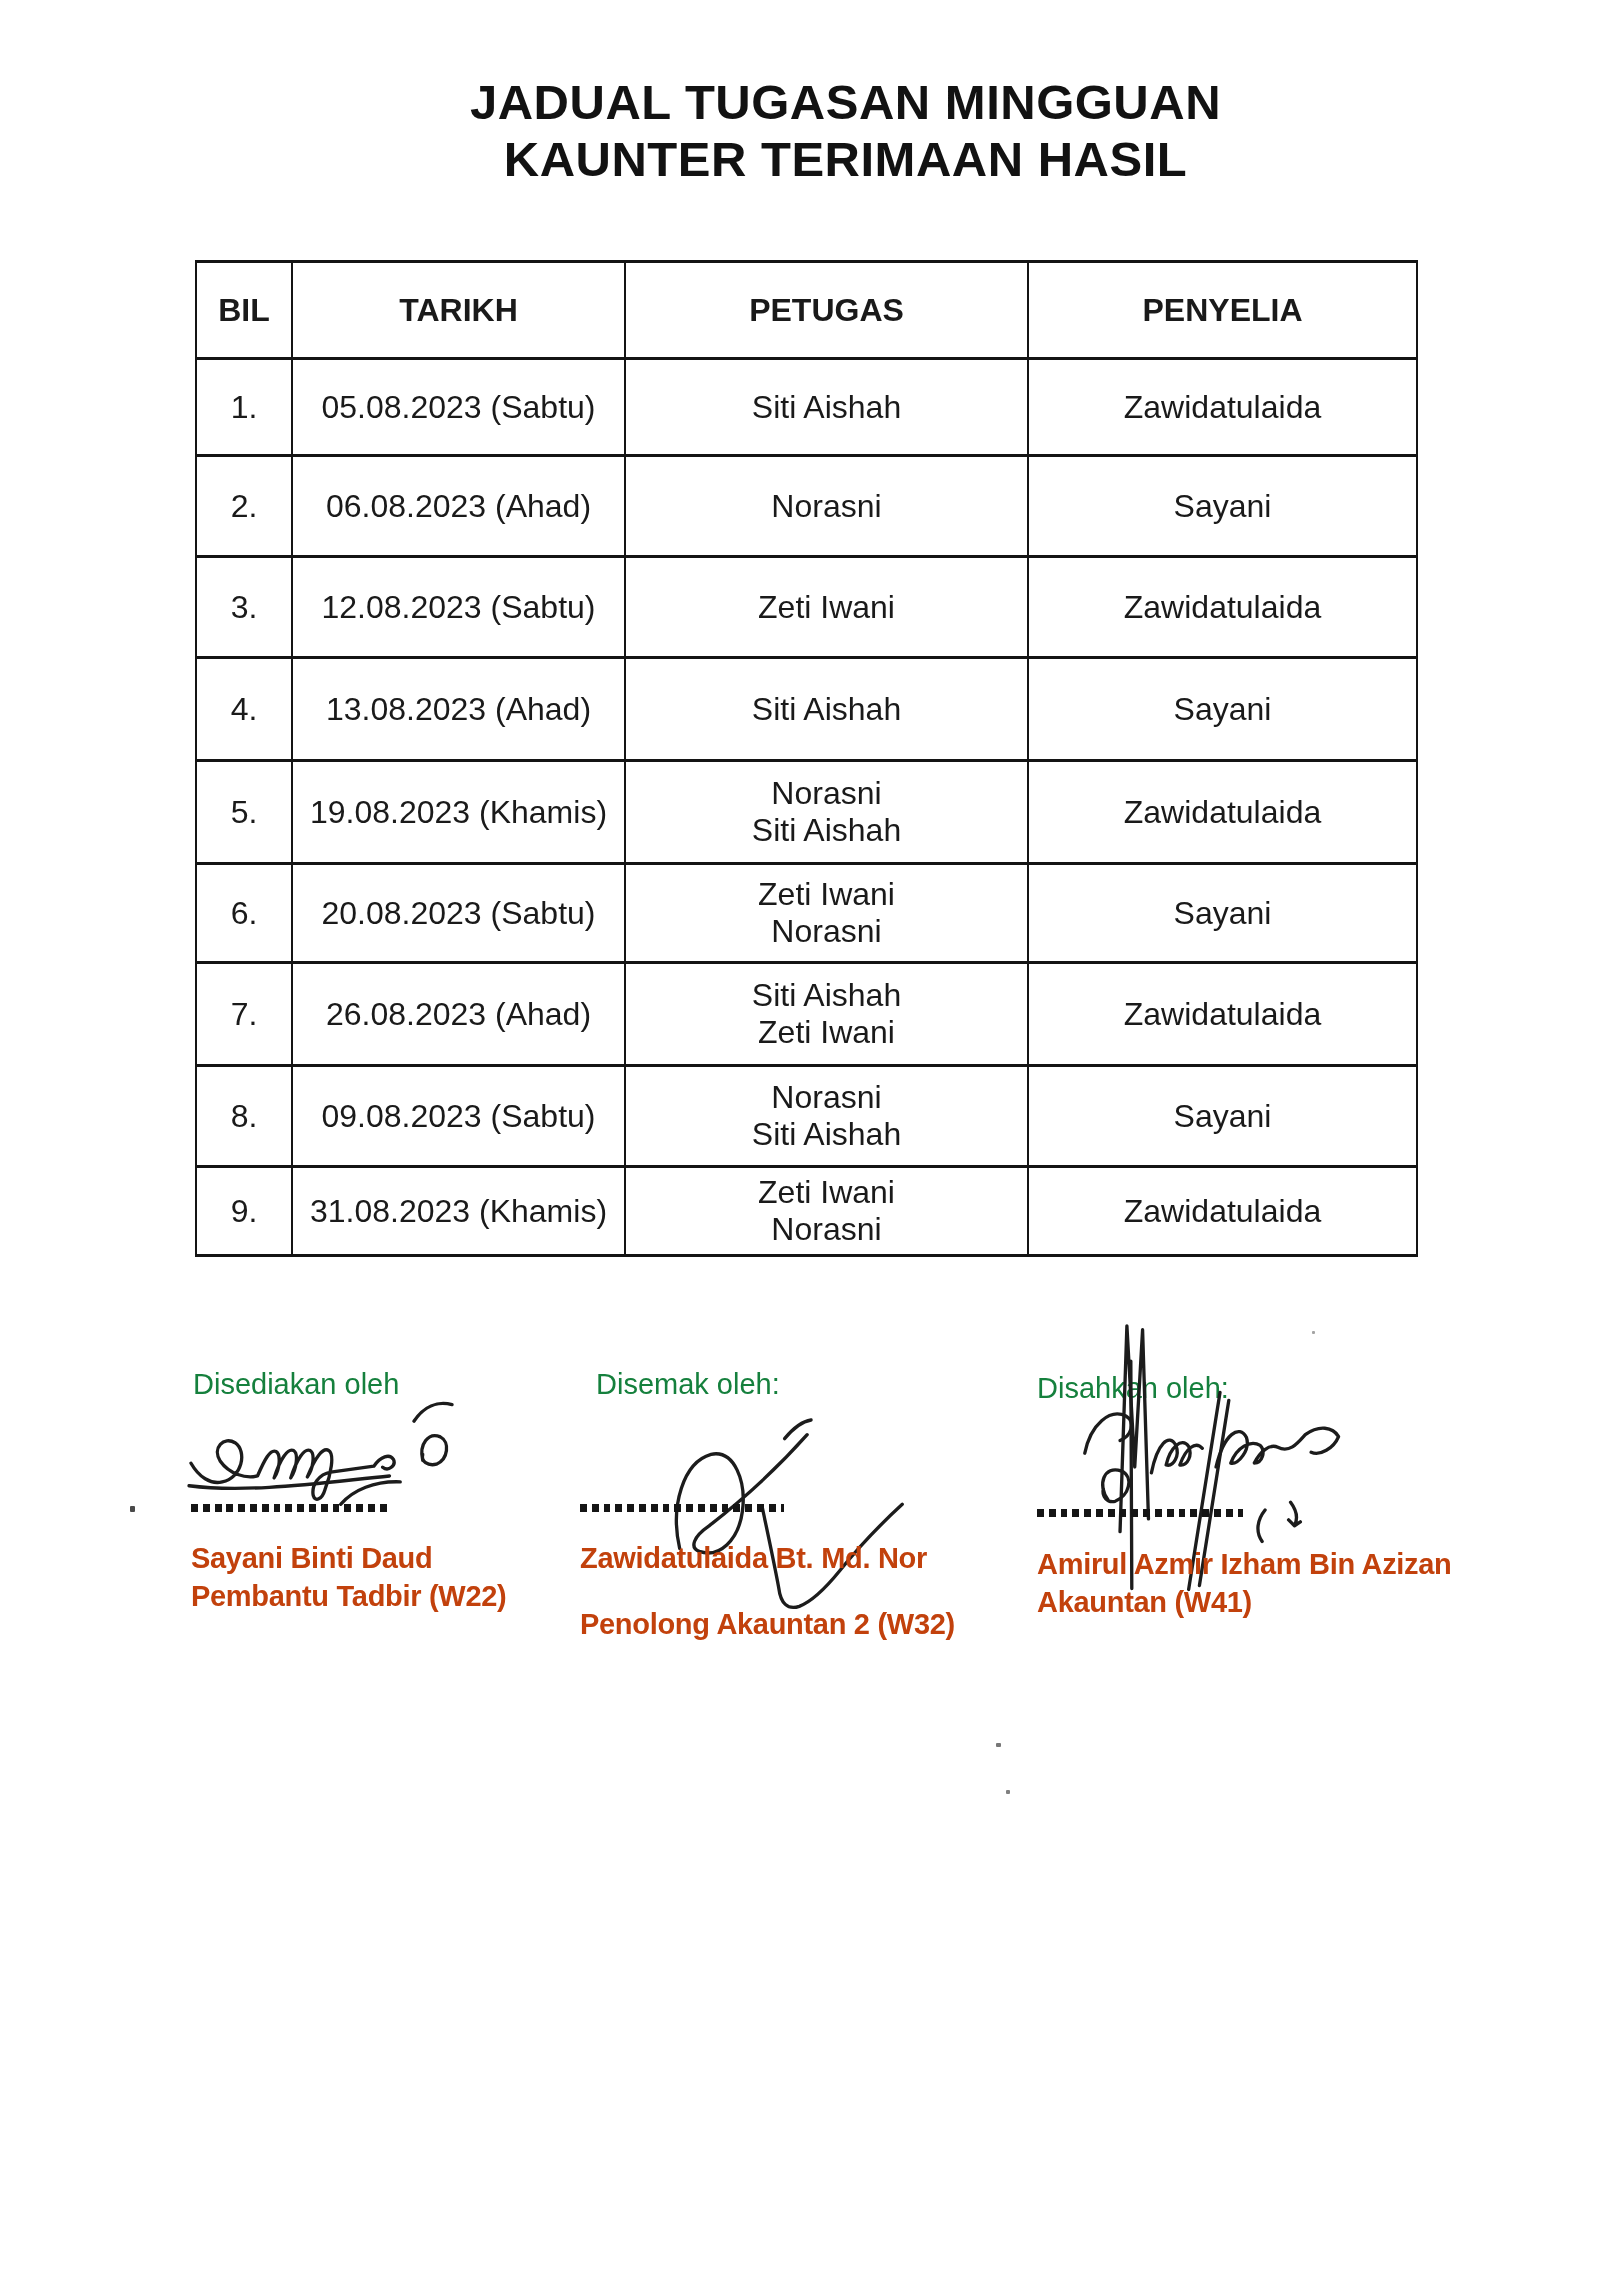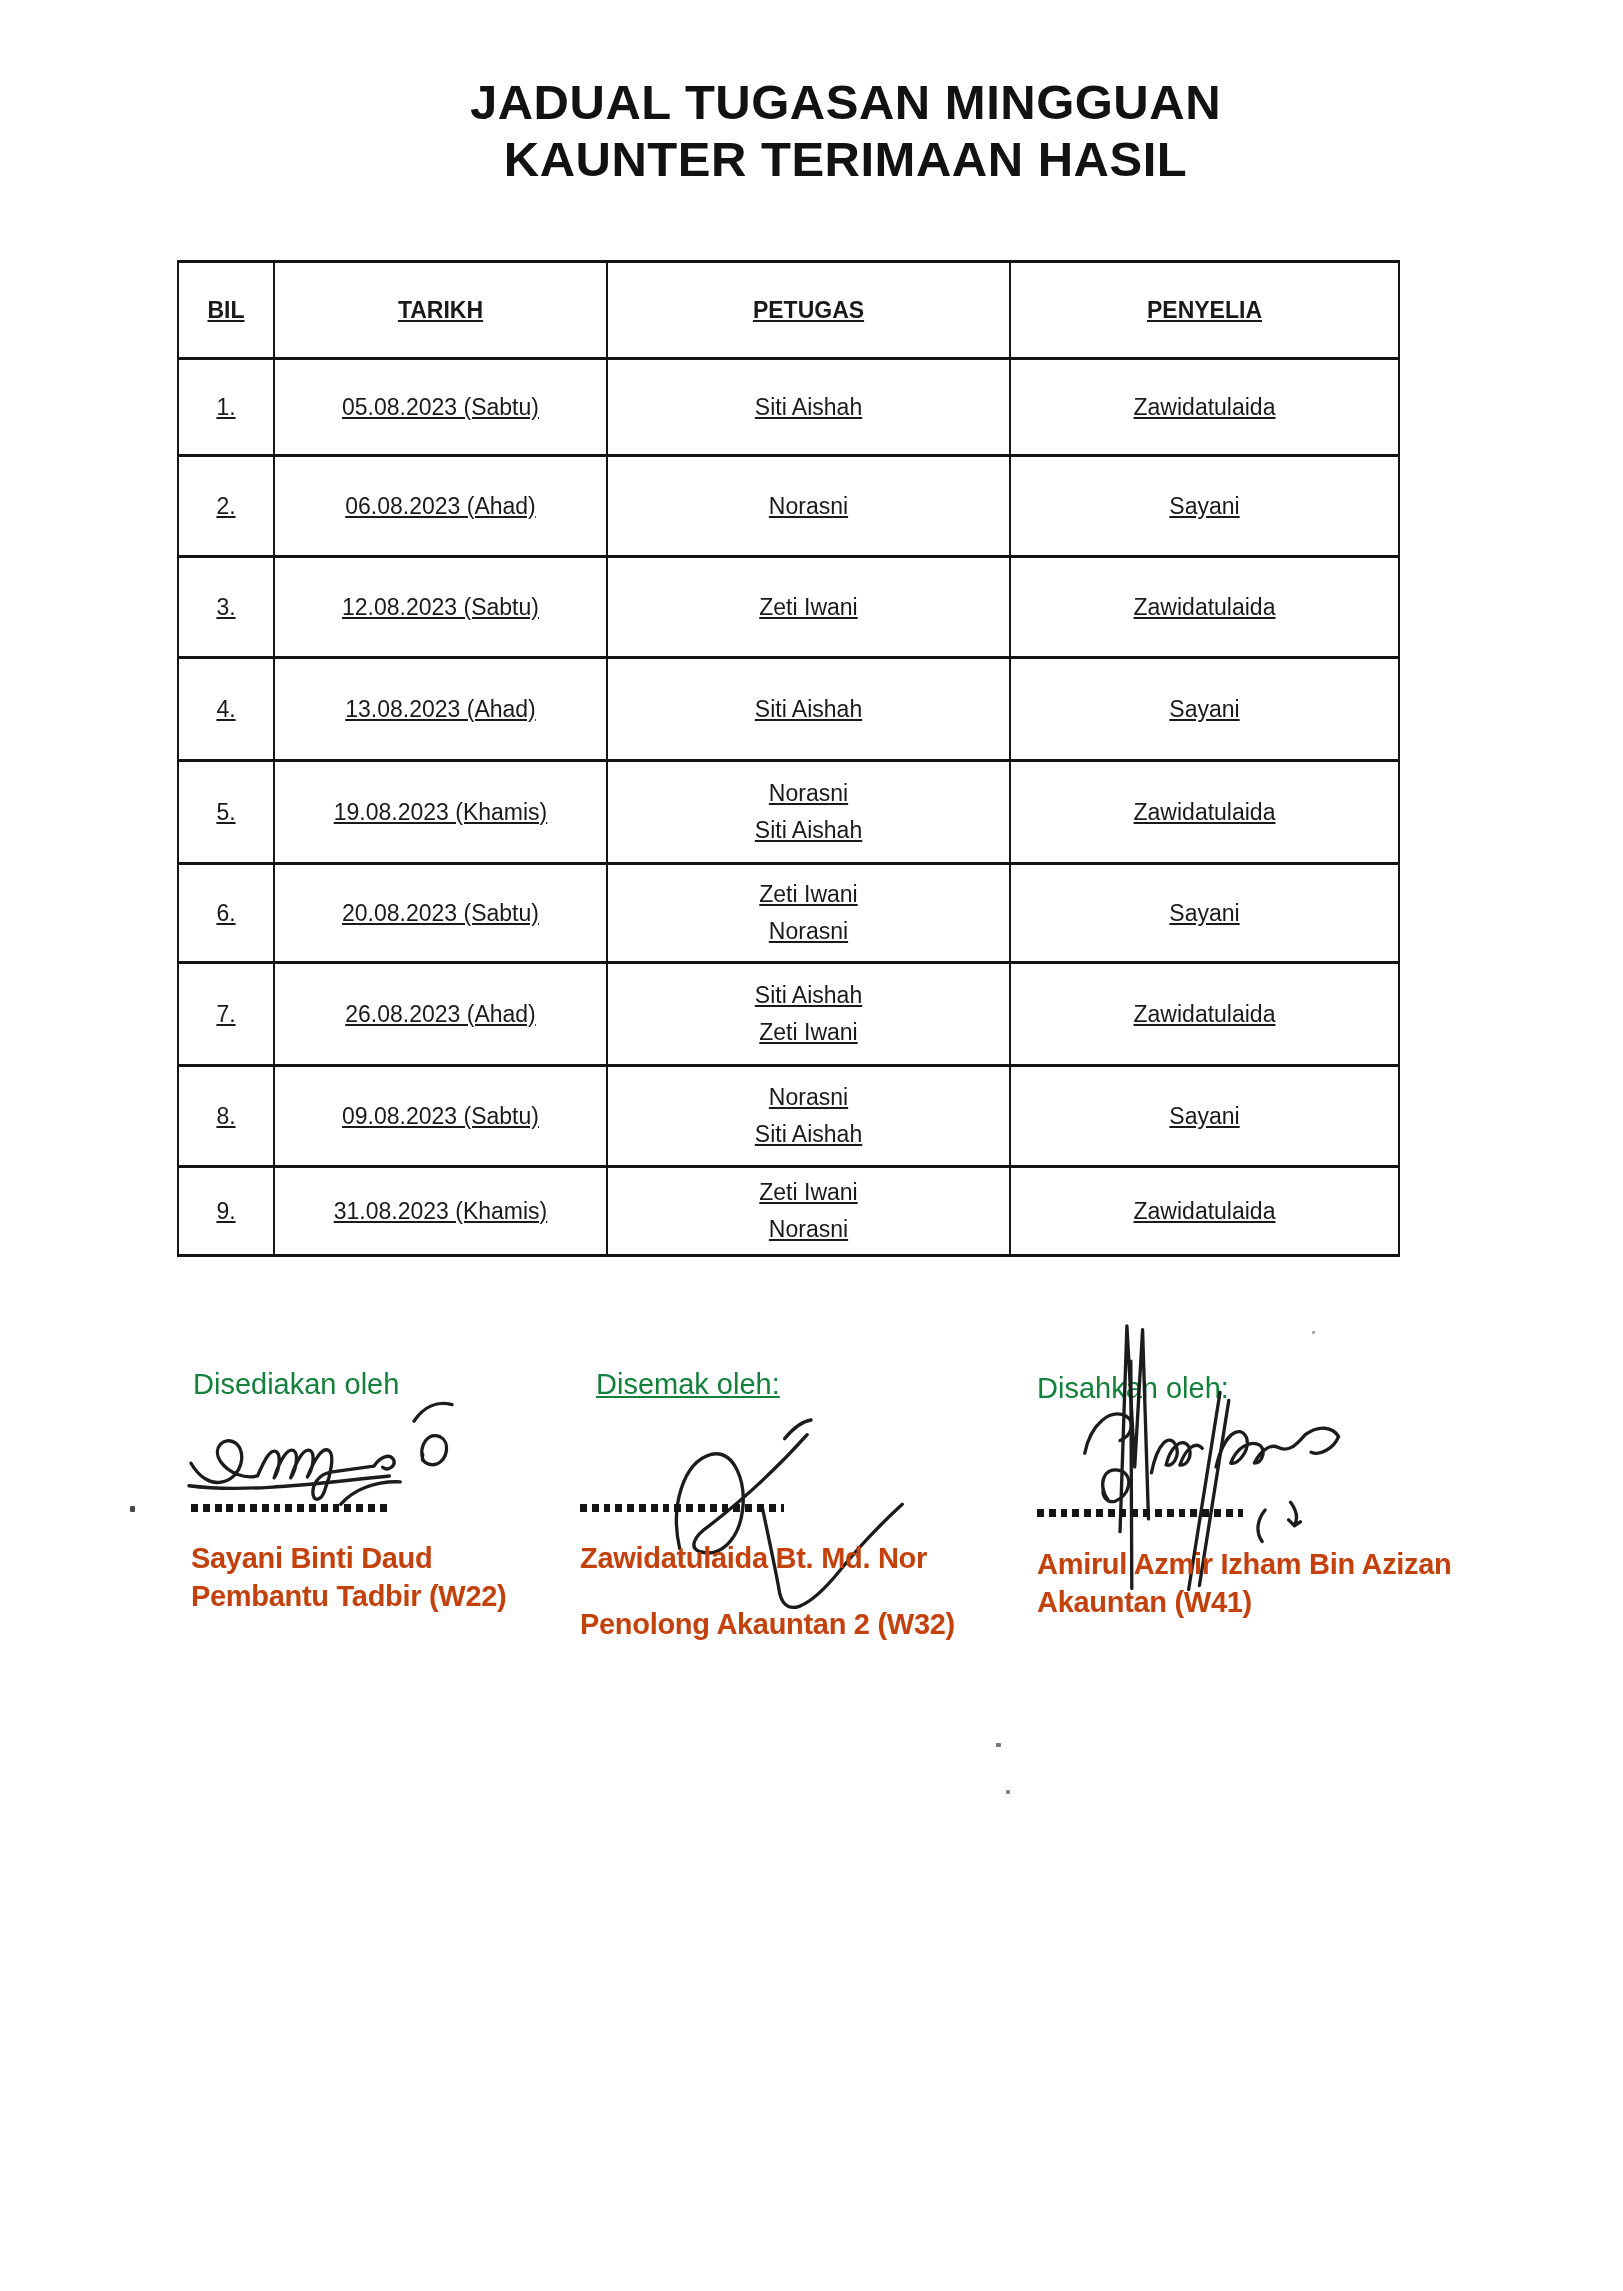--- a/index.html
+++ b/index.html
@@ -15,26 +15,25 @@
   .title-block{
     position:absolute;top:74px;left:34px;width:1623px;
     text-align:center;
     font-weight:bold;
     font-size:49px;line-height:57px;
     letter-spacing:0.5px;
     color:#121212;
   }
   
   .sched-table{
-    position:absolute;left:177px;top:260px;width:1221px;
+    position:absolute;left:195px;top:260px;width:1221px;
     border-collapse:collapse;
     table-layout:fixed;
-    font-size:23px;
+    font-size:32px;
     color:#1a1a1a;
-    text-decoration:underline;
   }
   .sched-table td,.sched-table th{
     border:2.9px solid #141414;
     border-top-width:3.9px;border-bottom-width:3.9px;
     text-align:center;vertical-align:middle;
     padding:0;
     white-space:pre-line;
     line-height:37px;
   }
   .sched-table th{font-weight:bold;height:94px;}
@@ -157,21 +156,21 @@
   <path d="M238,35 C248,20 262,14 277,18"></path>
   <path d="M10,78 C18,92 30,100 42,97 C62,93 68,66 55,57 C44,50 31,62 40,76 C49,89 66,94 78,91 C85,75 91,63 97,66 C102,69 101,84 95,93 C101,74 109,62 115,65 C120,68 118,84 112,93 C118,74 126,62 132,65 C137,68 135,84 129,92 C137,72 145,61 151,65 C157,69 153,90 147,105 C144,115 137,118 135,111 C133,100 141,89 153,87 L197,81 C204,71 213,68 217,74 C220,80 212,87 206,82"></path>
   <path d="M247,75 C243,58 253,46 265,51 C275,56 273,74 261,79 C252,81 245,76 247,69"></path>
   <path d="M8,101 C70,109 150,97 213,91"></path>
   <path d="M163,120 C176,105 198,96 224,97"></path>
 </svg>
 <div class="dotted-line" style="left:191px;top:1504px;width:201px;"></div>
 <div class="sig-name" style="left:191px;top:1539px;">Sayani Binti Daud</div>
 <div class="sig-name" style="left:191px;top:1577px;">Pembantu Tadbir (W22)</div>
 
-<div class="sig-label" style="left:596px;top:1368px;text-decoration:underline;">Disemak oleh:</div>
+<div class="sig-label" style="left:596px;top:1368px;">Disemak oleh:</div>
 <svg class="sig-svg" style="left:662px;top:1411px;" width="255" height="221" viewBox="0 0 260 225">
   <path d="M125,28 C135,16 145,10 152,9"></path>
   <path d="M18,140 C8,96 22,52 50,44 C74,39 86,72 82,102 C78,132 58,150 38,143 C28,139 32,128 48,117 C80,92 116,60 148,24"></path>
   <path d="M102,97 C109,130 115,158 119,180 C121,196 128,203 140,199 C153,194 168,179 181,163 C197,143 222,116 245,95"></path>
 </svg>
 <div class="dotted-line" style="left:580px;top:1504px;width:204px;"></div>
 <div class="sig-name" style="left:580px;top:1539px;">Zawidatulaida Bt. Md. Nor</div>
 <div class="sig-name" style="left:580px;top:1577px;margin-top:28px;">Penolong Akauntan 2 (W32)</div>
 
 <div class="sig-label" style="left:1037px;top:1372px;">Disahkan oleh:</div>

